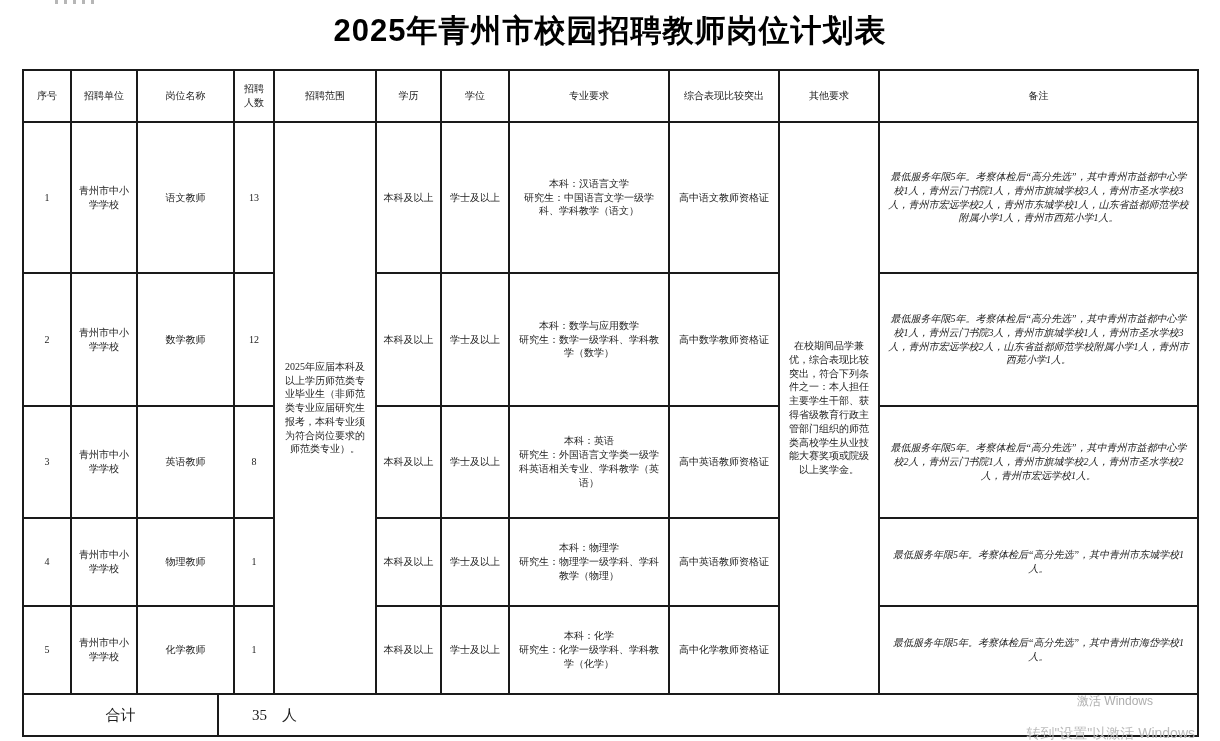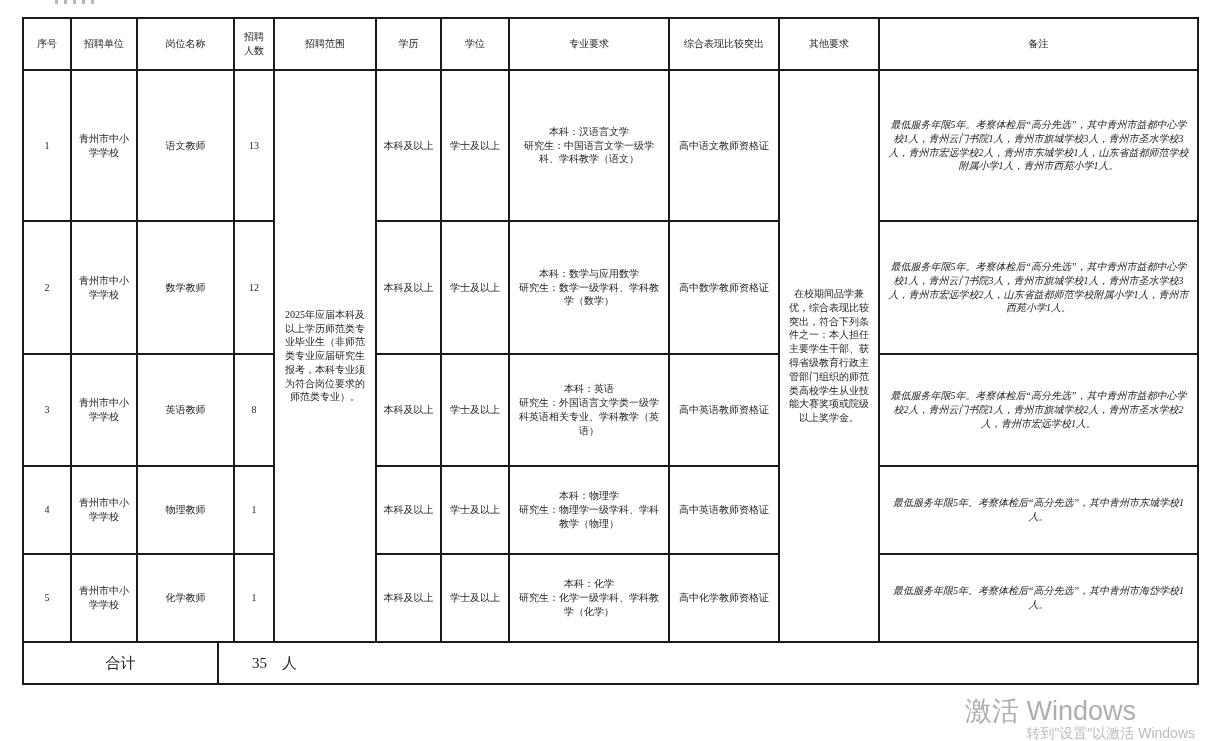--- a/index.html
+++ b/index.html
@@ -64,40 +64,41 @@
   table.totals td {
     border: 2px solid #1a1a1a;
     font-size: 15px;
     vertical-align: middle;
     color: #1d1d1d;
   }
   td.total-label { text-align: center; }
   td.total-value { text-align: left; padding-left: 33px; }
   .wm1 {
     position: absolute;
-    top: 693px; right: 84px;
+    top: 693px; right: 67px;
     font-family: "Liberation Sans", sans-serif;
-    font-size: 27px;
+    font-size: 12px;
     color: #aeaeae;
   }
   .wm2 {
     position: absolute;
     top: 725px; right: 25px;
     font-family: "Liberation Sans", sans-serif;
     font-size: 14px;
     color: #bcbcbc;
   }
 </style>
 </head>
 <body>
 
 <div class="page">
 
   <div class="remnant"></div>
 
+  <h1 class="doc-title">2025年青州市校园招聘教师岗位计划表</h1>
 
   <table class="grid">
     <colgroup>
       <col style="width:48px">
         <col style="width:66px">
         <col style="width:97px">
       <col style="width:40px">
         <col style="width:102px">
         <col style="width:65px">
       <col style="width:68px">

